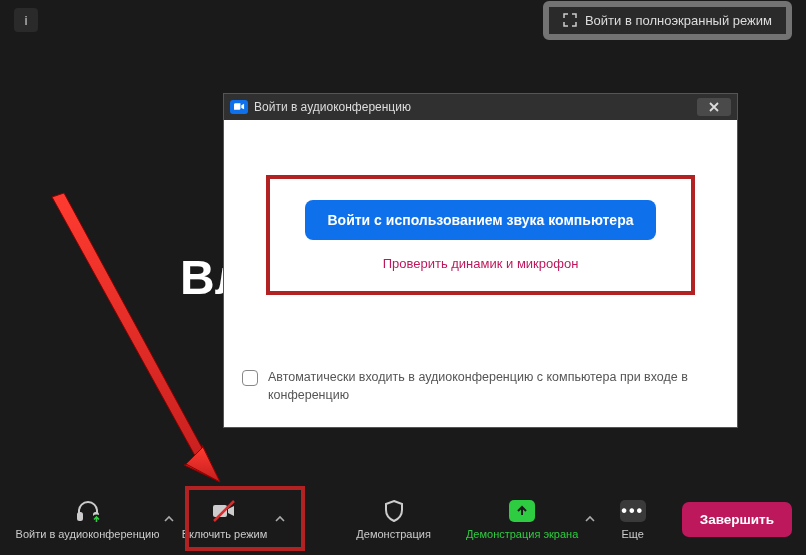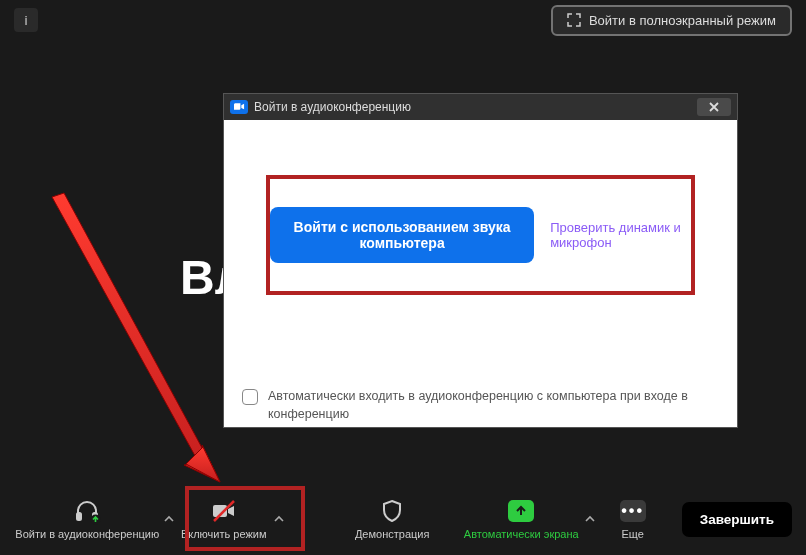--- a/index.html
+++ b/index.html
@@ -16,21 +16,21 @@
   display: flex; align-items: center; justify-content: space-between;
   padding: 0 14px;
 }
 .info-btn {
   width: 24px; height: 24px; border-radius: 4px;
   background: #2a2a2a; display: flex; align-items: center; justify-content: center;
   color: #999; font-size: 13px; font-weight: 600; cursor: pointer;
 }
 .fullscreen-btn {
   display: flex; align-items: center; gap: 8px;
-  background: #2a2a2a; border: 2px solid #737373; border-radius: 6px;
+  background: #2a2a2a; border: 6px solid #737373; border-radius: 6px;
   padding: 6px 14px; font-size: 13px; color: #ddd; cursor: pointer;
 }
 .fullscreen-btn svg { width: 14px; height: 14px; }
 .main-text {
   position: absolute; top: 250px; left: 180px;
   font-size: 48px; font-weight: 700; color: #fff;
 }
 .dialog {
   position: absolute; top: 93px; left: 223px; width: 515px; height: 335px;
   background: #fff; border: 1px solid #555;
@@ -47,29 +47,29 @@
 .dialog-title { color: #ddd; font-size: 12px; flex: 1; }
 .dialog-close {
   width: 34px; height: 18px; background: #4a4a4a; border-radius: 3px;
   display: flex; align-items: center; justify-content: center; cursor: pointer;
 }
 .dialog-close svg { width: 12px; height: 12px; }
 .dialog-body { position: relative; height: calc(100% - 26px); background: #fff; }
 .highlight-box {
   position: absolute; top: 55px; left: 42px; right: 42px; height: 120px;
   border: 4px solid #b22222;
-  display: flex; flex-direction: row; align-items: center; justify-content: center; gap: 16px;
+  display: flex; flex-direction: column; align-items: center; justify-content: center; gap: 16px;
 }
 .primary-btn {
   background: #0e71eb; color: #fff; border: none; border-radius: 8px;
   padding: 12px 22px; font-size: 14px; font-weight: 600; cursor: pointer;
 }
-.test-link { color: #8b5cf6; font-size: 13px; cursor: pointer; }
+.test-link { color: #be185d; font-size: 13px; cursor: pointer; }
 .dialog-footer {
-  position: absolute; bottom: 0; left: 0; right: 0; padding: 12px 18px 3px;
+  position: absolute; bottom: 0; left: 0; right: 0; padding: 12px 18px 22px;
   display: flex; align-items: flex-start; gap: 10px; font-size: 12.5px; color: #555;
   line-height: 1.5;
 }
 .chk {
   width: 16px; height: 16px; border: 1.5px solid #888; border-radius: 4px;
   flex-shrink: 0; margin-top: 2px; cursor: pointer; background: #fff;
 }
 .bottom-toolbar {
   position: absolute; bottom: 0; left: 0; right: 0; height: 72px;
   background: #1a1a1a; display: flex; align-items: center;
@@ -92,21 +92,21 @@
 }
 .green-box svg { width: 14px; height: 14px; }
 .more-dots {
   width: 30px; height: 22px; background: #3a3a3a; border-radius: 5px;
   display: flex; align-items: center; justify-content: center; letter-spacing: 2px;
   color: #fff; font-weight: 700;
 }
 .green-lbl { color: #2ecc40 !important; }
 .spacer { flex: 1; }
 .end-btn {
-  background: #000000; color: #fff; border: none; border-radius: 7px;
+  background: #be185d; color: #fff; border: none; border-radius: 7px;
   padding: 10px 18px; font-size: 13.5px; font-weight: 600; cursor: pointer;
   margin-left: 14px;
 }
 .arrow-overlay {
   position: absolute; top: 185px; left: 34px; width: 200px; height: 320px;
   pointer-events: none;
 }
 .video-highlight {
   position: absolute; bottom: 4px; left: 185px; width: 120px; height: 65px;
   border: 4px solid #b22222; pointer-events: none;
@@ -217,21 +217,21 @@
   <div style="width:30px"></div>
 
   <div class="tb-item">
     <div class="ico">
       <div class="green-box">
         <svg viewBox="0 0 14 14" stroke="#1a1a1a" stroke-width="2" fill="none">
             <path d="M7 11V3M3 7l4-4 4 4"></path>
           </svg>
       </div>
     </div>
-    <span class="lbl green-lbl">Автоматически экрана</span>
+    <span class="lbl green-lbl">Демонстрация экрана</span>
   </div>
   <div class="caret-sep">
     <svg viewBox="0 0 10 10" stroke="#aaa" stroke-width="1.6" fill="none">
         <path d="M1 7l4-4 4 4"></path>
       </svg>
   </div>
 
   <div class="tb-item">
     <div class="ico">
       <div class="more-dots">•••</div>

